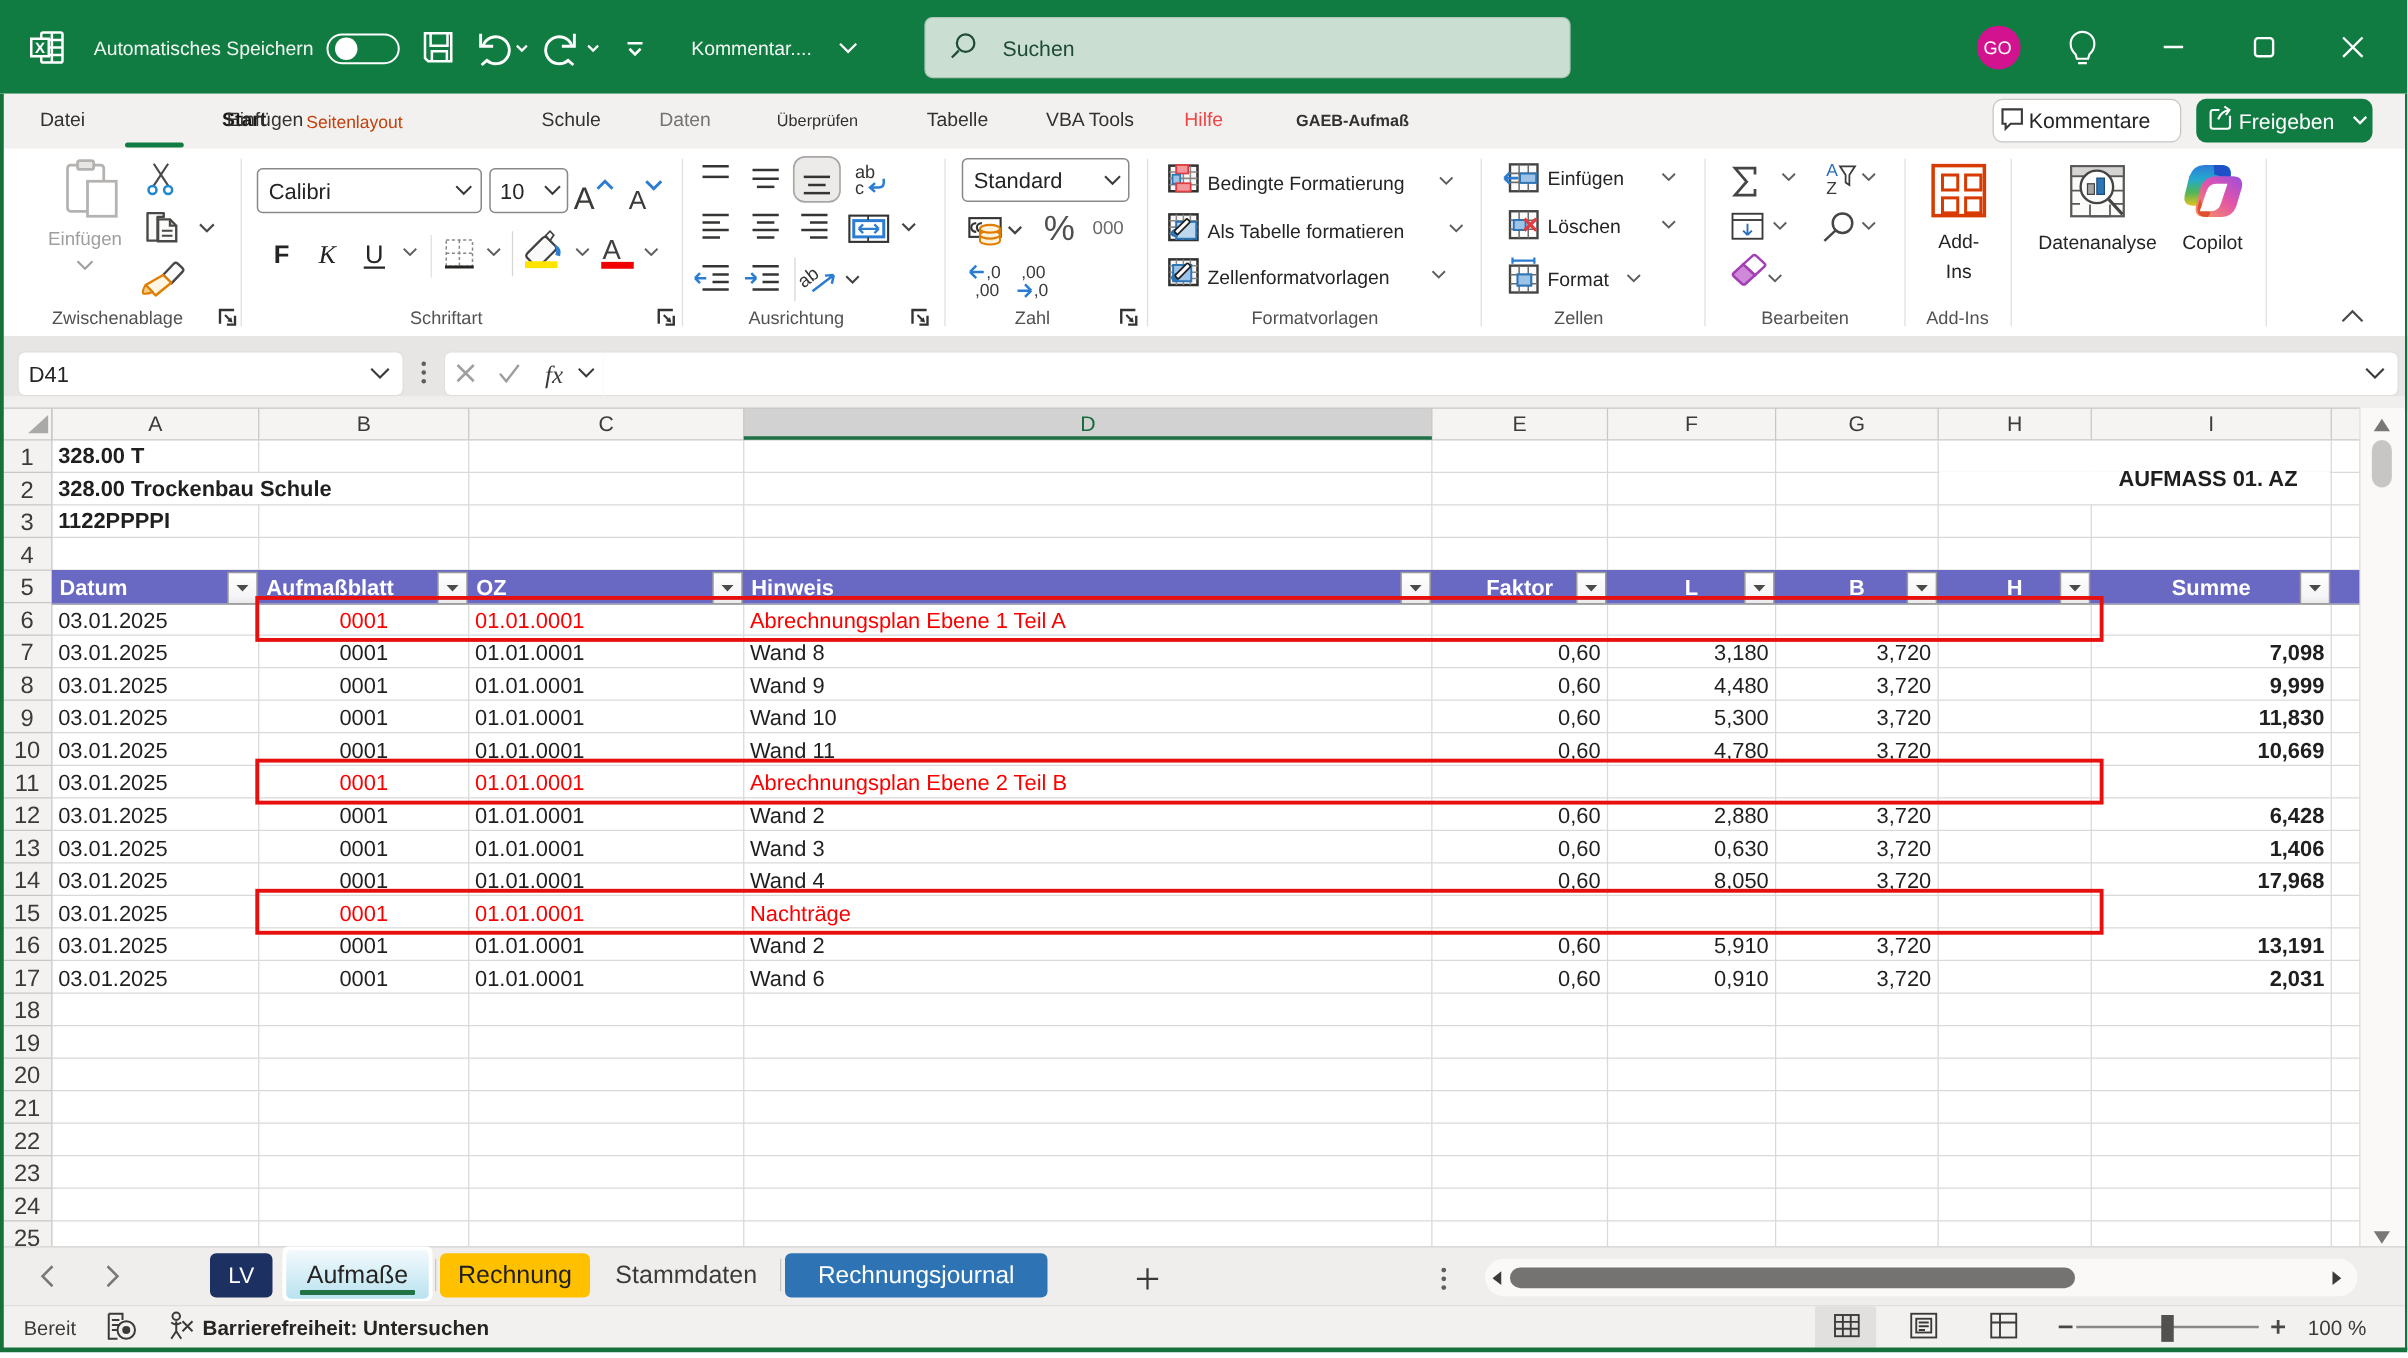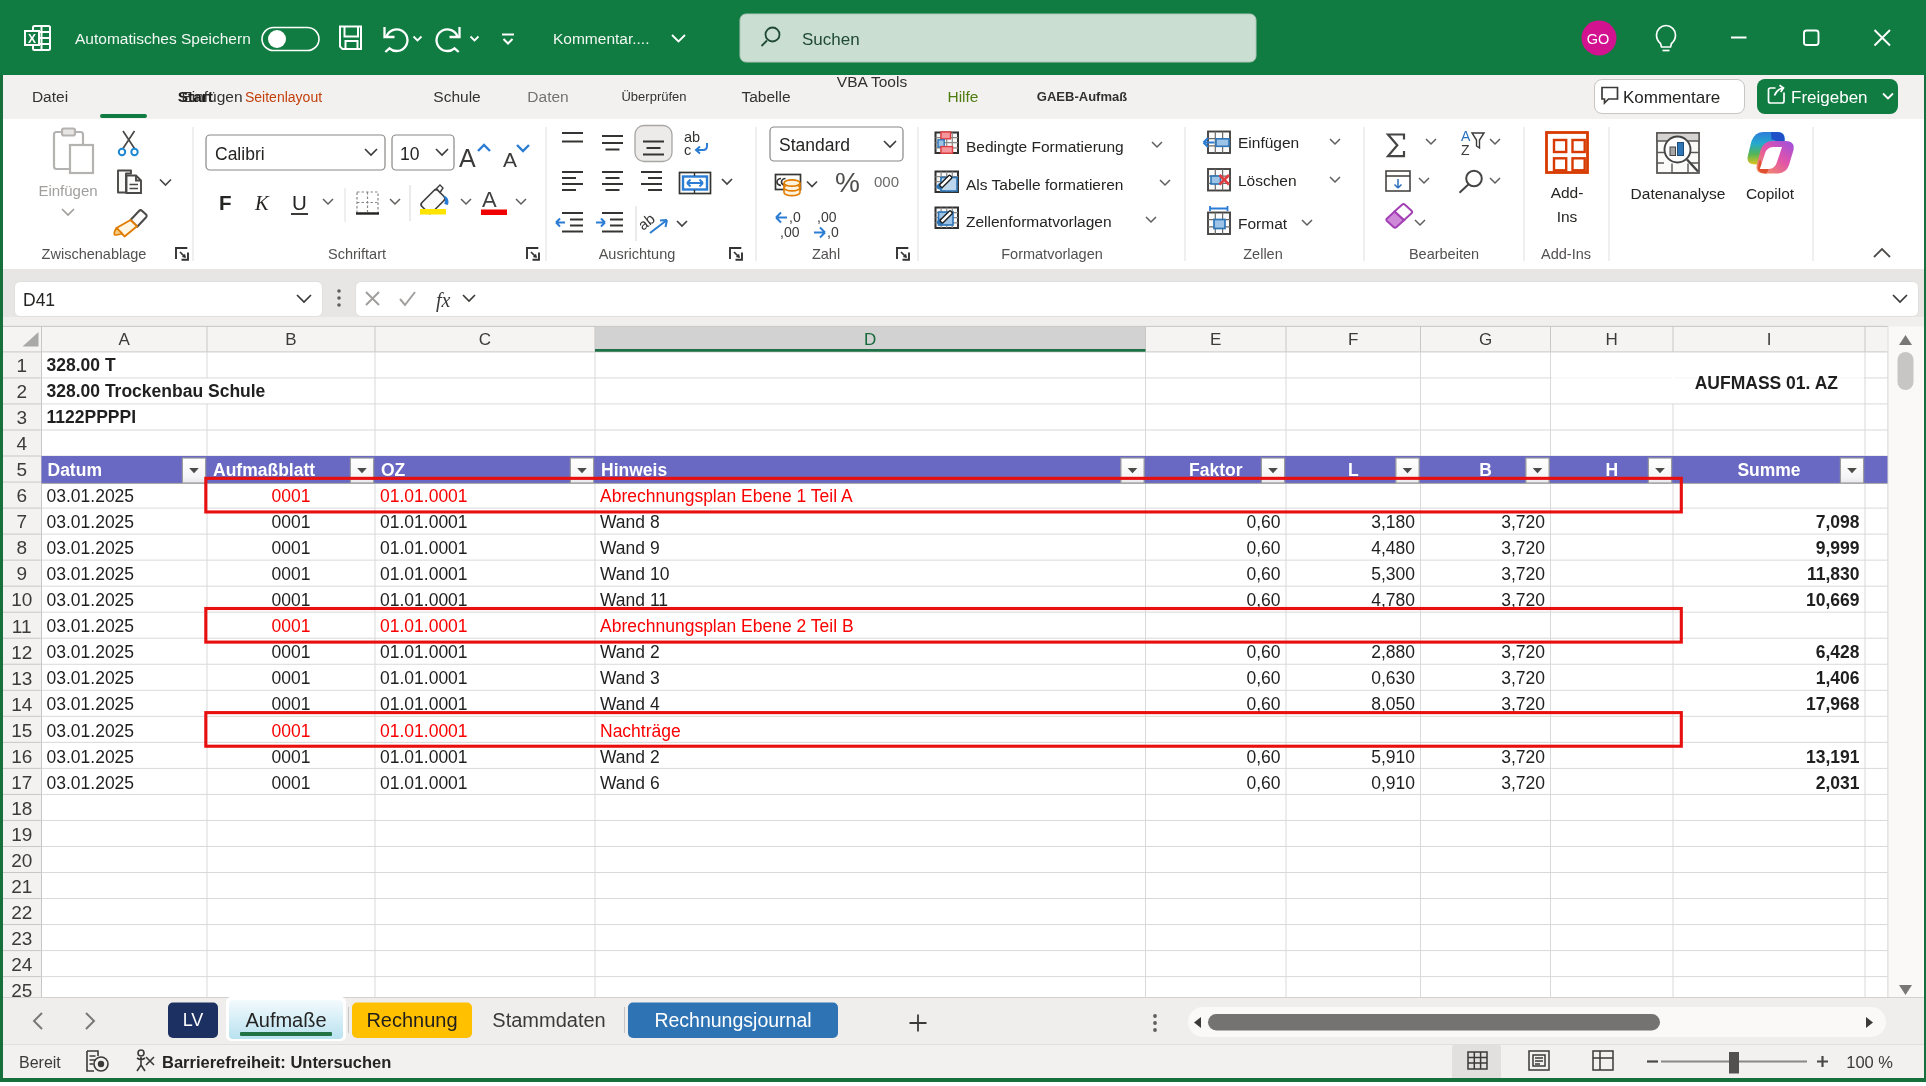--- a/index.html
+++ b/index.html
@@ -64,22 +64,22 @@
 </svg>
 <div class="abs" style="left:0;top:75px;width:1926px;height:44px;background:#F3F1F0"></div>
     <div class="abs" style="left:-40px;top:75px;width:180px;height:44px;font-size:15.5px;font-weight:normal;color:#323130;text-align:center;line-height:44px">Datei</div>
     <div class="abs" style="left:33px;top:75px;width:180px;height:44px;font-size:15.5px;font-weight:bold;color:#1B1A19;text-align:right;line-height:44px">Start</div>
     <div class="abs" style="left:122px;top:75px;width:180px;height:44px;font-size:15.5px;font-weight:normal;color:#323130;text-align:center;line-height:44px">Einfügen</div>
     <div class="abs" style="left:245px;top:75px;width:180px;height:44px;font-size:14px;font-weight:normal;color:#c2410c;text-align:left;line-height:44px">Seitenlayout</div>
     <div class="abs" style="left:367px;top:75px;width:180px;height:44px;font-size:15.5px;font-weight:normal;color:#323130;text-align:center;line-height:44px">Schule</div>
     <div class="abs" style="left:458px;top:75px;width:180px;height:44px;font-size:15.5px;font-weight:normal;color:#737373;text-align:center;line-height:44px">Daten</div>
     <div class="abs" style="left:564px;top:75px;width:180px;height:44px;font-size:13px;font-weight:normal;color:#323130;text-align:center;line-height:44px">Überprüfen</div>
     <div class="abs" style="left:676px;top:75px;width:180px;height:44px;font-size:15.5px;font-weight:normal;color:#323130;text-align:center;line-height:44px">Tabelle</div>
-    <div class="abs" style="left:782px;top:60px;width:180px;height:44px;font-size:15.5px;font-weight:normal;color:#323130;text-align:center;line-height:44px">VBA Tools</div>
-    <div class="abs" style="left:873px;top:75px;width:180px;height:44px;font-size:15.5px;font-weight:normal;color:#4d7c0f;text-align:center;line-height:44px">Hilfe</div>
+    <div class="abs" style="left:782px;top:75px;width:180px;height:44px;font-size:15.5px;font-weight:normal;color:#323130;text-align:center;line-height:44px">VBA Tools</div>
+    <div class="abs" style="left:873px;top:75px;width:180px;height:44px;font-size:15.5px;font-weight:normal;color:#ef4444;text-align:center;line-height:44px">Hilfe</div>
     <div class="abs" style="left:992px;top:75px;width:180px;height:44px;font-size:13px;font-weight:bold;color:#323130;text-align:center;line-height:44px">GAEB-Aufmaß</div>
     <div class="abs" style="left:100px;top:114px;width:47px;height:3.5px;background:#107C41;border-radius:2px"></div>
 <div class="abs" style="left:1594px;top:78.5px;width:151px;height:35px;background:#fff;border:1px solid #C8C6C4;border-radius:8px"></div>
 <svg class="abs" style="left:1594px;top:78.5px" width="151" height="35" viewBox="0 0 151 35">
  <path d="M8,8.5 h15.5 v11.5 h-9 l-4,4 v-4 h-2.5 z" fill="none" stroke="#3B3A39" stroke-width="1.7"></path>
  <text x="29" y="23.5" font-size="17" fill="#252423" font-family="Liberation Sans">Kommentare</text>
 </svg>
 <div class="abs" style="left:1757px;top:78.5px;width:141px;height:35px;background:#107C41;border-radius:8px"></div>
 <svg class="abs" style="left:1757px;top:78.5px" width="141" height="35" viewBox="0 0 141 35">
  <path d="M27,13.5 v8.5 a2,2 0 0 1 -2,2 h-11.5 a2,2 0 0 1 -2,-2 v-11 a2,2 0 0 1 2,-2 h5" fill="none" stroke="#fff" stroke-width="1.7"></path>

